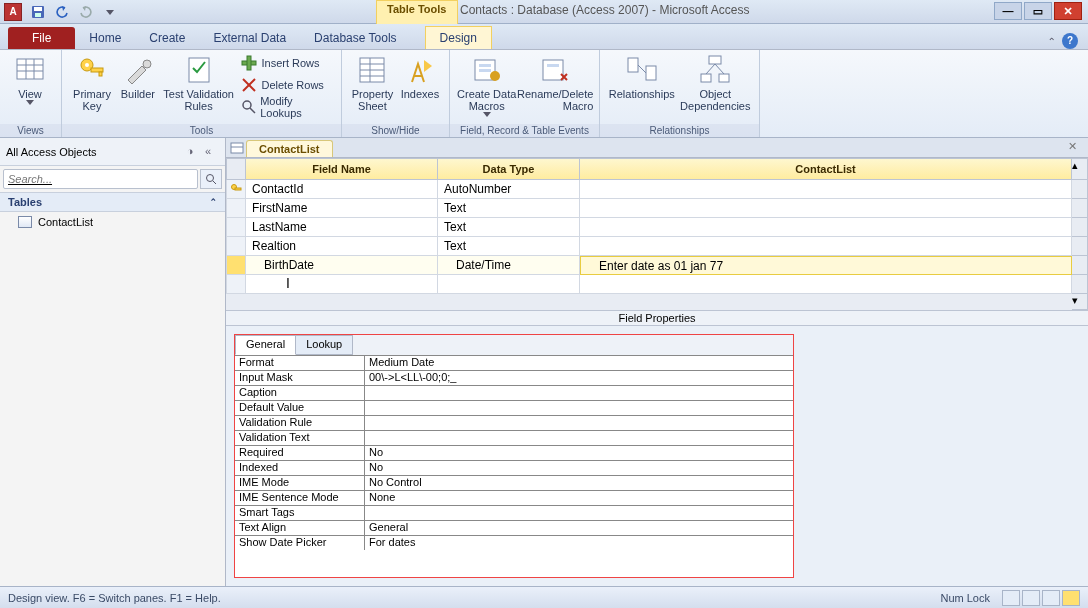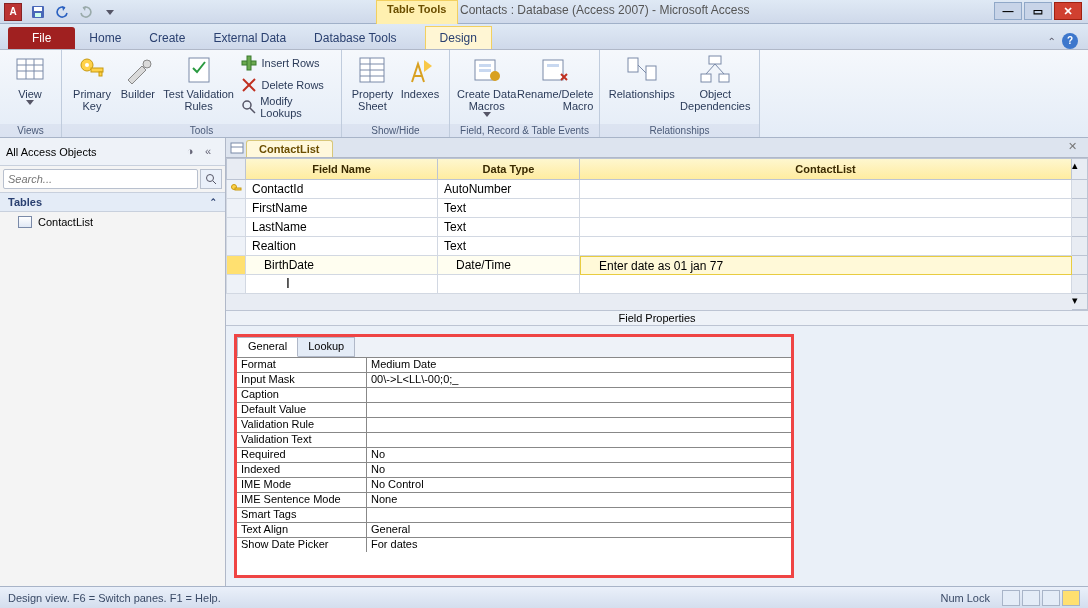--- a/index.html
+++ b/index.html
@@ -35,21 +35,21 @@
 .big-btn .lbl{ text-align:center; font-size:11px; color:#2a3a58; line-height:12px;}
 .small-row{ display:flex; align-items:center; gap:4px; padding:2px 4px; font-size:11px; color:#2a3a58; height:22px;}
 .small-row .sico{width:16px;height:16px;}
 
 
 .workspace{ position:absolute; top:138px; left:0; right:0; bottom:22px; display:flex;}
 .nav { width:226px; background:#f4f4f4; border-right:1px solid #b0b8c8; display:flex; flex-direction:column;}
 .nav-header{ height:28px; display:flex; align-items:center; padding:0 6px; background:#eef2f8; border-bottom:1px solid #c8d0dd; font-size:12px;}
 .nav-header .spacer{flex:1;}
 .nav-header .navicon{width:14px;height:14px; margin-left:4px; color:#667;}
-.search-row{ display:flex; padding:3px 3px; gap:2px;}
+.search-row{ display:flex; padding:3px 3px; gap:2px;text-decoration:underline;}
 .search-input{ flex:1; height:20px; border:1px solid #b8c0ce; border-radius:2px; padding:0 4px; font-style:italic; color:#888;}
 .search-btn{ width:22px; height:20px; border:1px solid #b8c0ce; background:#eaf0fa; display:flex;align-items:center;justify-content:center;}
 .nav-section{ background:#e4ecf7; border-top:1px solid #c8d0dd; border-bottom:1px solid #c8d0dd; padding:3px 8px; font-weight:bold; color:#2a4070; display:flex; align-items:center;}
 .nav-section .spacer{flex:1;}
 .nav-item{ display:flex; align-items:center; gap:6px; padding:4px 10px 4px 18px; font-size:12px;}
 .nav-item .tbl-ico{width:14px;height:12px;border:1px solid #7a8aa8; background:linear-gradient(#fff,#e0e8f5);}
 
 
 .doc{ flex:1; display:flex; flex-direction:column; background:#e8ecf3; position:relative;}
 .doc-tabs{ height:20px; background:#dde4ef; display:flex; align-items:flex-end; padding-left:4px; border-bottom:1px solid #b0b8c8;}
@@ -68,21 +68,21 @@
 .grid-row .rowhdr{width:20px;border:1px solid #d2d8e2;border-top:none;background:#eef2f8;display:flex;align-items:center;justify-content:center;}
 .grid-row .cell{ border:1px solid #d2d8e2; border-left:none; border-top:none; padding:1px 6px; font-size:12px; display:flex; align-items:center;}
 .grid-row.selected .rowhdr{background:#ffe070;}
 .grid-row.selected .cell{ background:#fffef0;padding-left:18px; }
 .grid-row.selected .cell.desc{ background:#fff9d8; border:1px solid #e8cc40;}
 .grid-row .desc{flex:1;}
 .key-ico{width:12px;height:12px;}
 
 .field-props-hdr{ text-align:center; background:#eef2f8; border-top:1px solid #bcc4d3; border-bottom:1px solid #bcc4d3; font-size:11px; padding:1px 0;}
 .props-area{ flex:1; display:flex; gap:10px; padding:8px; background:#eaf0f8;}
-.props-left{ width:560px; border:3px solid #ef4444; background:#fff; display:flex; flex-direction:column;}
+.props-left{ width:560px; border:1px solid #ef4444; background:#fff; display:flex; flex-direction:column;}
 .props-tabs{ display:flex; height:20px; background:#eef2f8; }
 .props-tab{ padding:2px 10px; border:1px solid #b0b8c8; background:#fff; font-size:11px;}
 .props-tab:first-child{border-bottom-color:#fff;}
 .props-tab+.props-tab{border-left:none; background:#e4ecf7;}
 .proprow{ display:flex; height:15px; border-top:1px solid #888;}
 .proprow .plabel{ width:130px; padding:0 4px; font-size:11px; border-right:1px solid #888;}
 .proprow .pval{ flex:1; padding:0 4px; font-size:11px;}
 .props-right{ flex:1; border:1px solid #b0b8c8; background:#f5f8fc; display:flex; align-items:center; justify-content:center; padding:20px; text-align:center; color:#3a4a66; font-size:11px;}
 
 

